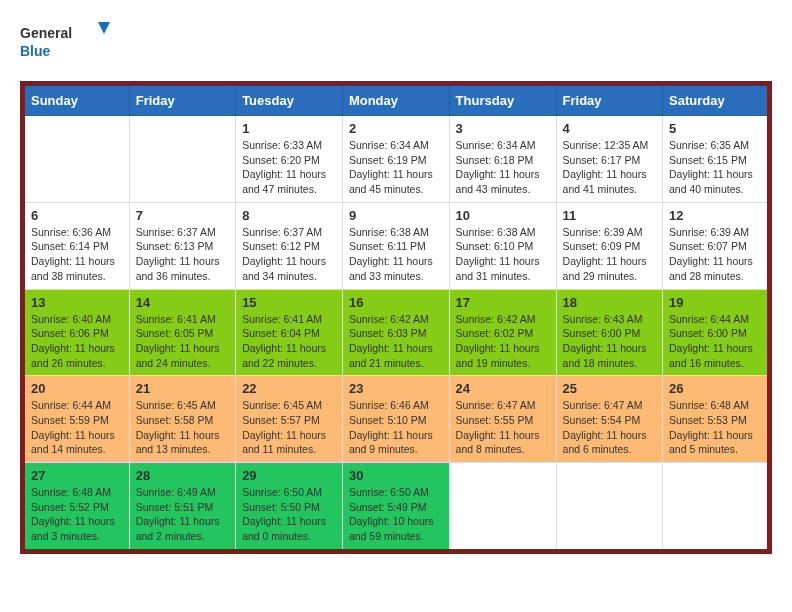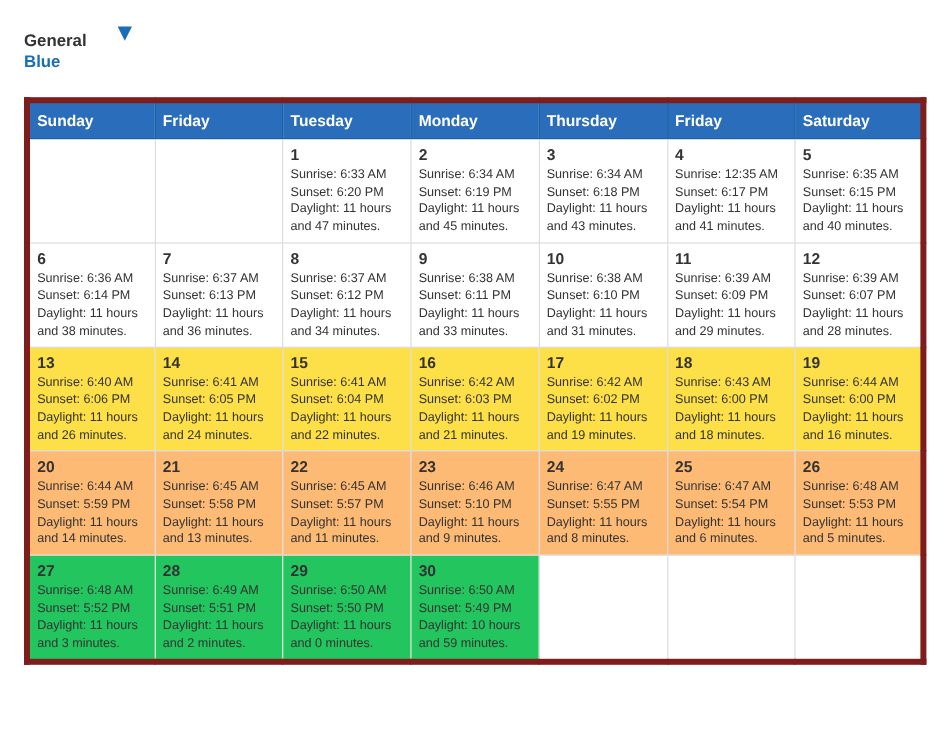--- a/index.html
+++ b/index.html
@@ -68,21 +68,21 @@
     }
     .day-info {
       font-size: 10.5px;
       color: #333;
       line-height: 1.4;
     }
     .empty-cell {
       background: #fff !important;
     }
     .calendar tr:nth-child(2) td { background: #fff; }
-    .calendar tr:nth-child(3) td { background: #fde047; }
+    .calendar tr:nth-child(3) td { background: #84cc16; }
     .calendar tr:nth-child(4) td { background: #fdba74; }
     .calendar tr:nth-child(5) td { background: #22c55e; }
     .calendar tr:nth-child(6) td { background: #fff; }
     .calendar tr:nth-child(7) td { background: #f5f5f5; }
   </style>
 </head>
 <body>
 
 <div class="header">
   <div class="logo">

